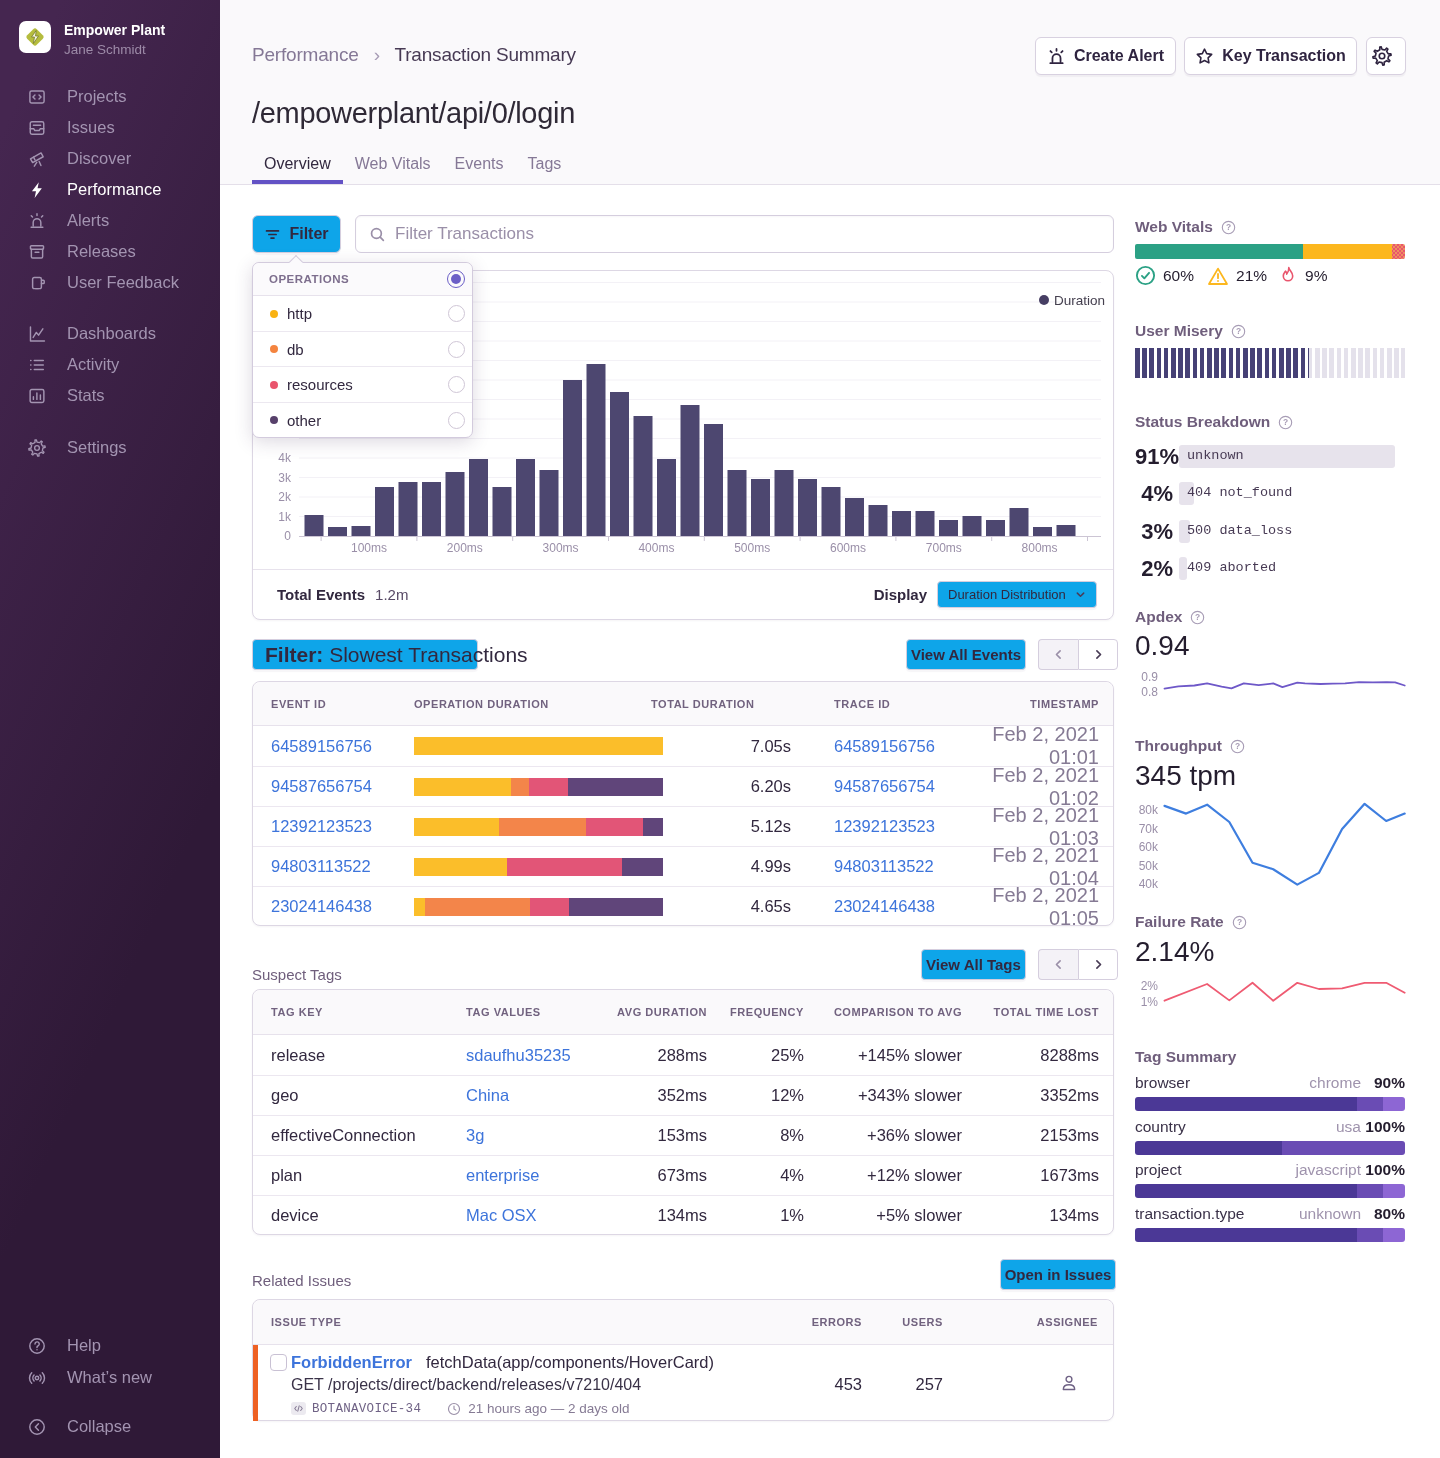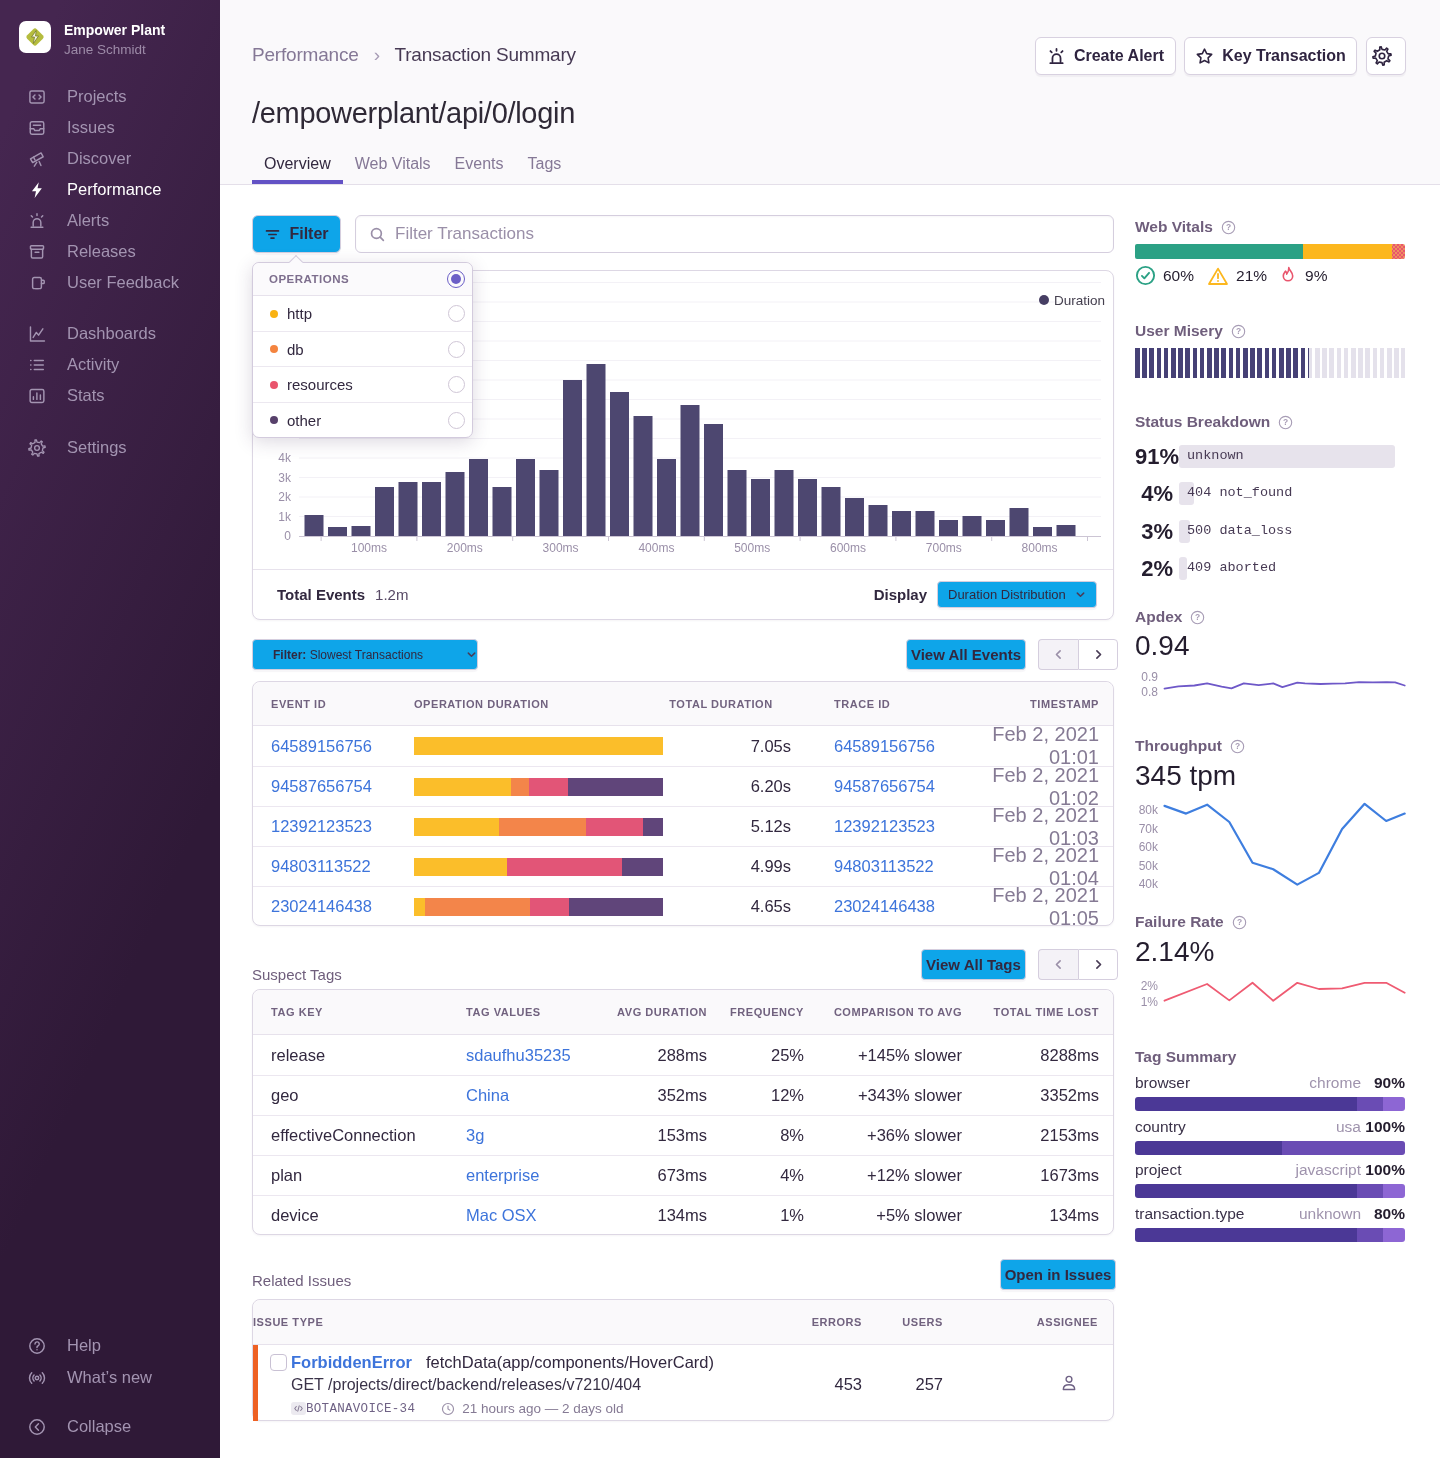--- a/index.html
+++ b/index.html
@@ -257,21 +257,21 @@
   <div class="oprow" style="display:flex;align-items:center;height:35px;border-top:1px solid #ece8f0"><span class="dot" style="background:#f4843f"></span>db<span class="rad"></span></div>
   <div class="oprow" style="display:flex;align-items:center;height:36px;border-top:1px solid #ece8f0"><span class="dot" style="background:#e9556d"></span>resources<span class="rad"></span></div>
   <div class="oprow" style="display:flex;align-items:center;height:35px;border-top:1px solid #ece8f0"><span class="dot" style="background:#57406b"></span>other<span class="rad"></span></div>
 </div>
 <style>
 .oprow{font-size:15px;color:#32283f}
 .oprow .dot{width:8px;height:8px;border-radius:50%;margin-left:17px;margin-right:9px}
 .oprow .rad{margin-left:auto;margin-right:7px;width:17px;height:17px;border-radius:50%;border:1.5px solid #cfc6d6}
 </style>
 
-<div class="btn abs" style="left:252px;top:639px;width:226px;height:31px;font-size:12px;justify-content:space-between;padding-left:20px">
+<div class="btn abs" style="left:252px;top:639px;width:226px;height:31px;font-size:21px;justify-content:space-between;padding-left:12px">
       <span style="white-space:nowrap"><b>Filter:</b> Slowest Transactions</span>
       <svg width="11" height="11" viewBox="0 0 12 12" fill="none" stroke="#4a3b57" stroke-width="1.6" stroke-linecap="round" stroke-linejoin="round" style="margin-left:10px">
         <path d="m2.5 4.5 3.5 3.5L9.5 4.5"></path>
       </svg>
     </div>
 <div class="btn abs" style="left:906px;top:639px;width:120px;height:31px;font-size:15px;font-weight:bold">View All Events</div>
 <div class="pager" style="left:1038px;top:639px">
   <div class="pg">
         <svg width="13" height="13" viewBox="0 0 16 16" fill="none" stroke="#9a8fa8" stroke-width="2" stroke-linecap="round" stroke-linejoin="round">
           <path d="M10 3.5 5.5 8l4.5 4.5"></path>
@@ -281,21 +281,21 @@
         <svg width="13" height="13" viewBox="0 0 16 16" fill="none" stroke="#473a54" stroke-width="2" stroke-linecap="round" stroke-linejoin="round">
           <path d="m6 3.5 4.5 4.5L6 12.5"></path>
         </svg>
       </div>
 </div>
 
 <div class="card" style="left:252px;top:681px;width:862px;height:245px">
   <div class="thead" style="height:44px">
     <span style="margin-left:18px">EVENT ID</span>
     <span style="position:absolute;left:161px">OPERATION DURATION</span>
-    <span style="position:absolute;left:398px;width:140px;text-align:center">TOTAL DURATION</span>
+    <span style="position:absolute;left:398px;width:140px;text-align:left">TOTAL DURATION</span>
     <span style="position:absolute;left:581px">TRACE ID</span>
     <span style="position:absolute;left:706px;width:140px;text-align:right">TIMESTAMP</span>
   </div>
   <div class="erow">
         <a class="lnk">64589156756</a>
         <div class="obar">
           <i style="width:249px;background:#fbbe2a"></i>
         </div>
         <span class="td">7.05s</span>
         <a class="lnk tr">64589156756</a>
@@ -432,35 +432,35 @@
 .srow .c1{position:absolute;left:334px;width:120px;text-align:right}
 .srow .c2{position:absolute;left:451px;width:100px;text-align:right}
 .srow .c3{position:absolute;left:569px;width:140px;text-align:right}
 .srow .c4{position:absolute;left:716px;width:130px;text-align:right}
 </style>
 
 <div class="sechead" style="left:252px;top:1272px">Related Issues</div>
 <div class="btn abs" style="left:1000px;top:1259px;width:116px;height:31px;font-size:15px;font-weight:bold">Open in Issues</div>
 <div class="card" style="left:252px;top:1299px;width:862px;height:122px">
   <div class="thead" style="height:45px">
-    <span style="">ISSUE TYPE</span>
+    <span style="margin-left:18px">ISSUE TYPE</span>
     <span style="position:absolute;left:489px;width:120px;text-align:right">ERRORS</span>
     <span style="position:absolute;left:590px;width:100px;text-align:right">USERS</span>
     <span style="position:absolute;left:705px;width:140px;text-align:right">ASSIGNEE</span>
   </div>
   <div style="position:relative;height:76px">
     <div style="position:absolute;left:0;top:0;width:5px;height:100%;background:#ee6123"></div>
     <div style="position:absolute;left:17px;top:9px;width:17px;height:17px;border:1.5px solid #c9c1d4;border-radius:4px;background:#fff"></div>
     <div style="position:absolute;left:38px;top:8px;font-size:16.5px"><a class="lnk" style="font-weight:bold">ForbiddenError</a><span style="color:#32283f;margin-left:14px">fetchData(app/components/HoverCard)</span></div>
     <div style="position:absolute;left:38px;top:31px;font-size:16px;color:#3a3248">GET /projects/direct/backend/releases/v7210/404</div>
     <div style="position:absolute;left:38px;top:56px;display:flex;align-items:center">
       <svg width="15" height="13" viewBox="0 0 16 14" fill="none" stroke="#857a94" stroke-width="1.3" stroke-linecap="round" stroke-linejoin="round" style="background:#eceaf0;border-radius:3px;padding:1px">
             <path d="m5.2 4.4-2 2.6 2 2.6M10.8 4.4l2 2.6-2 2.6M8.9 3.6 7.1 10.4"></path>
           </svg>
-      <span class="mono" style="font-size:12.5px;color:#6f6285;margin-left:0;letter-spacing:.3px">BOTANAVOICE-34</span>
+      <span class="mono" style="font-size:12.5px;color:#6f6285;margin-left:6px;letter-spacing:.3px">BOTANAVOICE-34</span>
       <svg width="14" height="14" viewBox="0 0 16 16" fill="none" stroke="#9a8fa8" stroke-width="1.3" stroke-linecap="round" style="margin-left:26px">
             <circle cx="8" cy="8" r="6.3"></circle>
             <path d="M8 4.6V8l2.1 1.3"></path>
           </svg>
       <span style="font-size:13.5px;color:#857a94;margin-left:7px">21 hours ago — 2 days old</span>
     </div>
     <span style="position:absolute;left:489px;top:30px;width:120px;text-align:right;font-size:16.5px;color:#32283f">453</span>
     <span style="position:absolute;left:590px;top:30px;width:100px;text-align:right;font-size:16.5px;color:#32283f">257</span>
     <svg width="20" height="20" viewBox="0 0 20 20" fill="none" stroke="#6f6285" stroke-width="1.4" stroke-linecap="round" style="position:absolute;left:806px;top:28px">
           <circle cx="10" cy="6.3" r="2.9"></circle>

